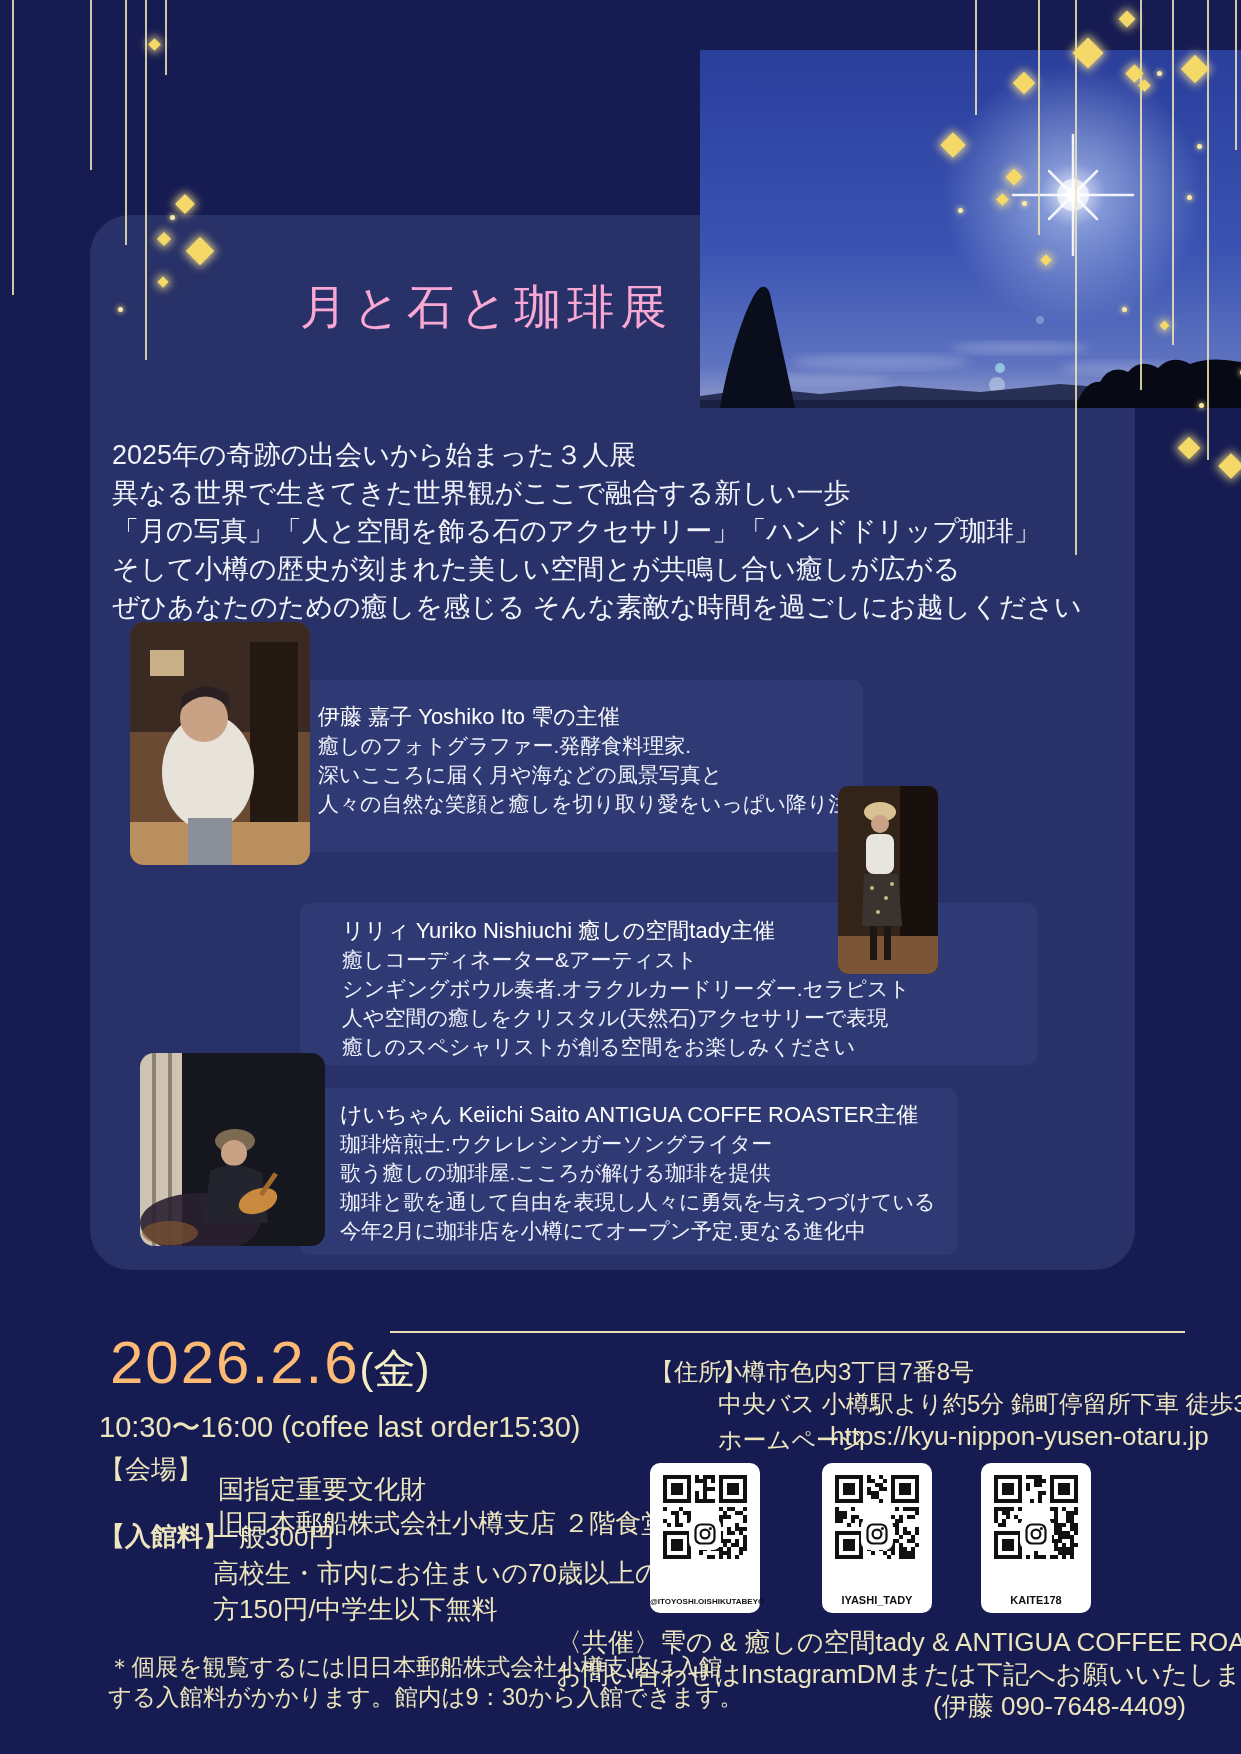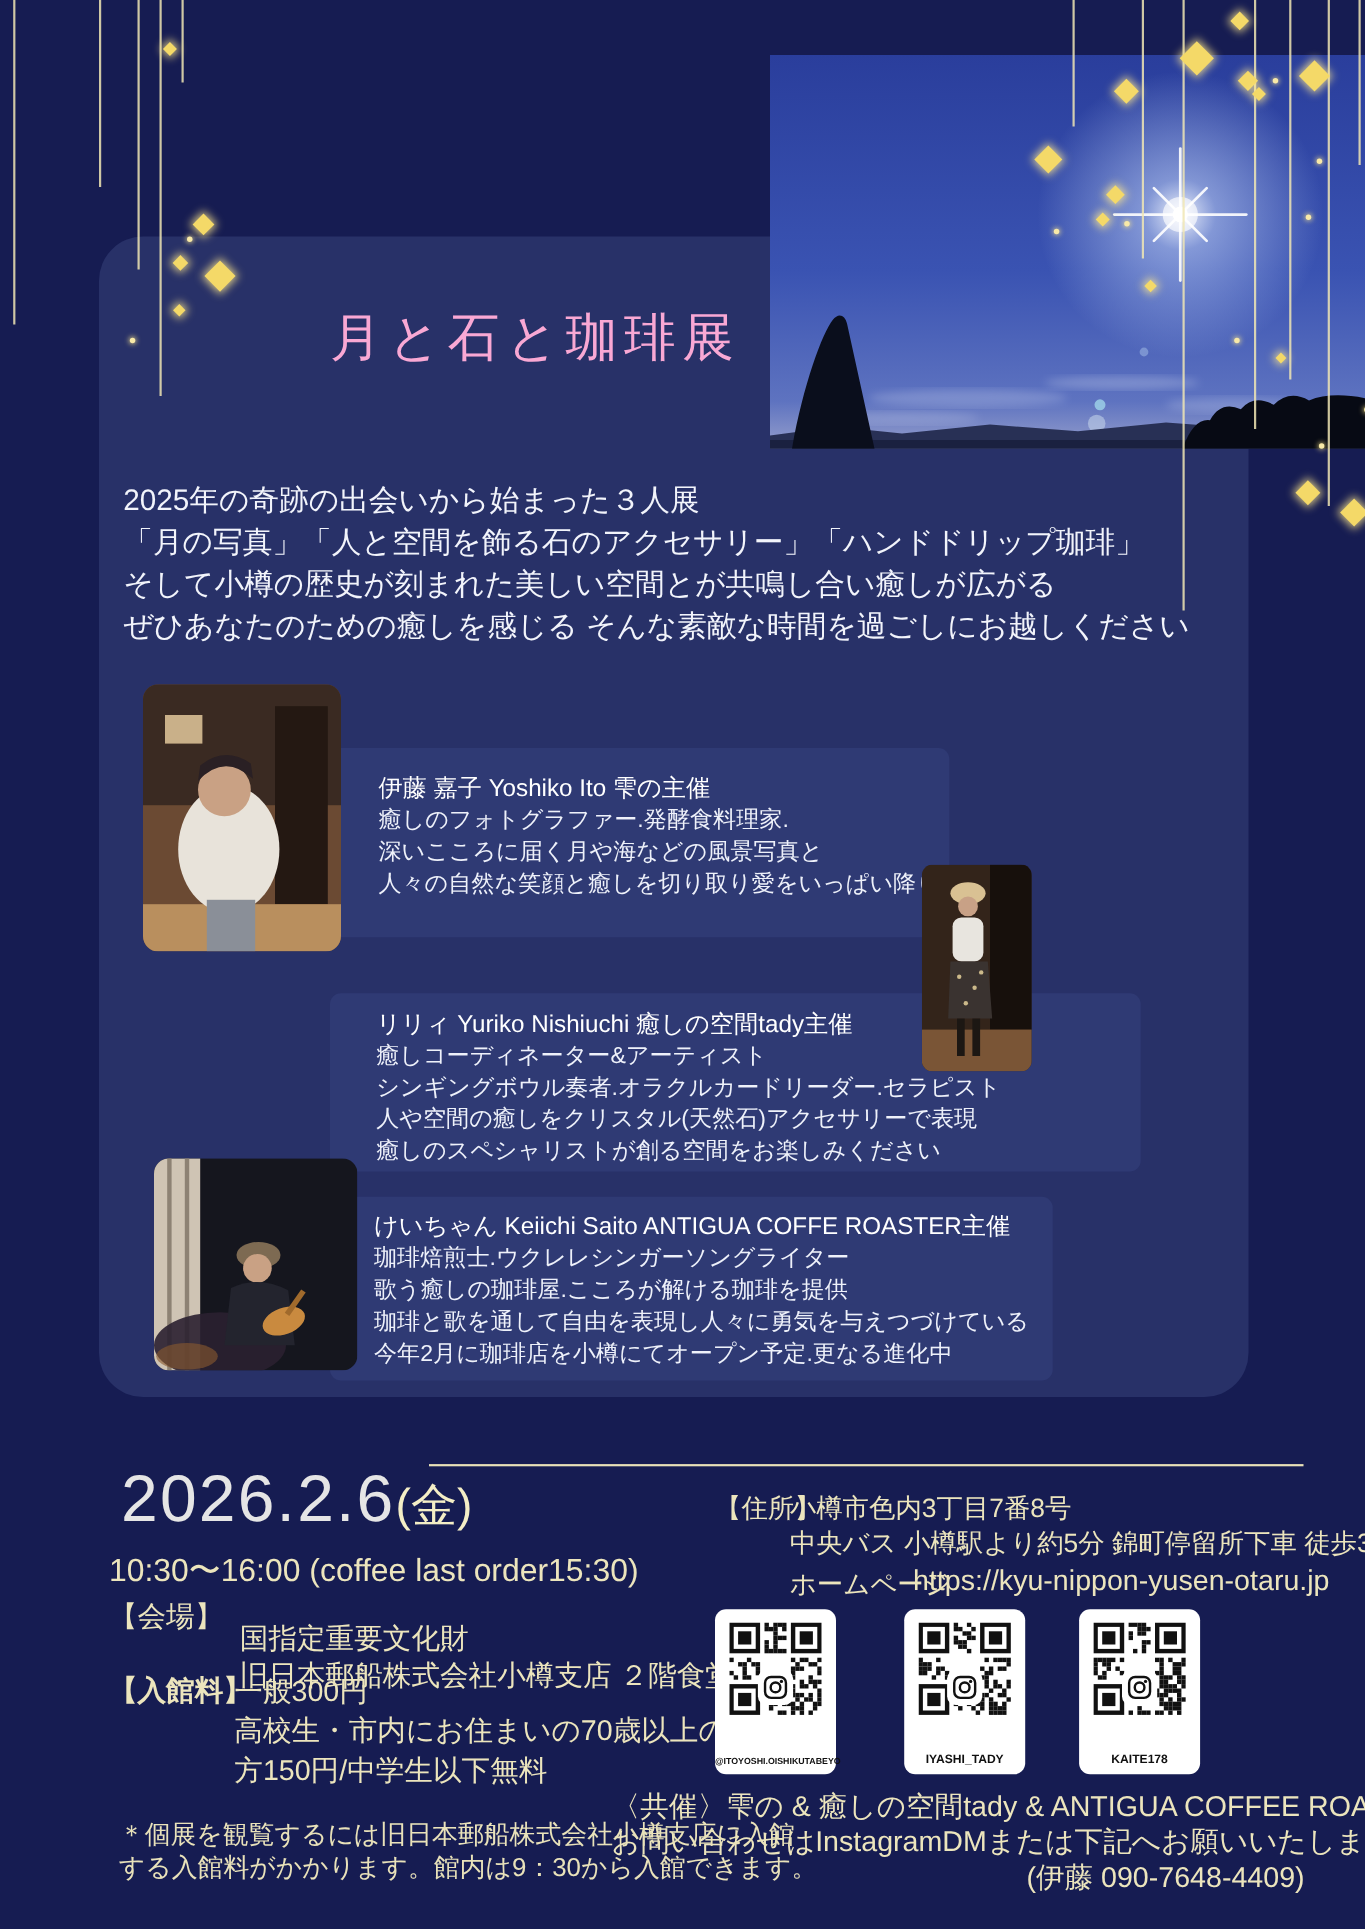--- a/index.html
+++ b/index.html
@@ -9,21 +9,21 @@
   #main-panel{left:90px;top:215px;width:1045px;height:1055px;background:#283168;border-radius:40px;}
   .subpanel{background:#2f3a74;border-radius:10px;}
   #page-title{left:300px;top:276px;font-size:47px;letter-spacing:6px;color:#f9a8d4;white-space:nowrap;}
   .intro-line{position:relative;white-space:nowrap;color:#f2f4fb;font-size:27px;line-height:38px;}
   #intro{left:112px;top:424px;margin-top:12px;}
   .ptext{line-height:29px;}
   .pline{position:relative;white-space:nowrap;color:#eef1fa;font-size:21px;}
   .pname{font-size:22px;color:#ffffff;}
   .photo-frame{overflow:hidden;border-radius:14px;}
   .cream{color:#ece5bd;}
-  .date-big{font-size:60px;letter-spacing:2px;color:#e5e5e5;}
+  .date-big{font-size:60px;letter-spacing:2px;color:#fdba74;}
   .date-day{font-size:42px;color:#f4eec6;}
   #date-rule{left:390px;top:1331px;width:795px;height:2px;background:#e9e2b8;}
   .info-label{font-size:26px;white-space:nowrap;}
   .info-text{font-size:26px;white-space:nowrap;line-height:34px;}
   .addr-text{font-size:24px;white-space:nowrap;line-height:32px;}
   .note-text{font-size:23.5px;white-space:nowrap;line-height:30px;color:#e9e2ba;}
   .qr-card{width:110px;height:150px;background:#ffffff;border-radius:10px;}
   .qr-label{position:absolute;left:0;right:0;bottom:7px;text-align:center;color:#101010;
             font-weight:bold;font-family:"Liberation Sans",sans-serif;}
   .ig-badge{position:absolute;left:50%;top:55px;width:32px;height:32px;margin-left:-16px;
@@ -81,40 +81,41 @@
       <rect y="350" width="541" height="8" fill="#1a2140"></rect>
       <path d="M20,358 C30,300 48,252 57,241 C62,234 68,236 70,244 L95,358 Z" fill="#0a0e1c"></path>
       <path d="M375,358 Q385,330 400,332 Q410,314 428,322 Q440,308 458,318 Q472,304 490,314 Q510,306 541,312 L541,358 Z" fill="#070a14"></path>
     </svg>
   </div>
 
   <div id="page-title" class="abs">月と石と珈琲展</div>
 
   <div id="intro" class="abs">
     <div class="intro-line">2025年の奇跡の出会いから始まった３人展</div>
+    <div class="intro-line">異なる世界で生きてきた世界観がここで融合する新しい一歩</div>
     <div class="intro-line">「月の写真」「人と空間を飾る石のアクセサリー」「ハンドドリップ珈琲」</div>
     <div class="intro-line">そして小樽の歴史が刻まれた美しい空間とが共鳴し合い癒しが広がる</div>
     <div class="intro-line">ぜひあなたのための癒しを感じる そんな素敵な時間を過ごしにお越しください</div>
   </div>
 
   <div class="abs subpanel" style="left:133px;top:680px;width:730px;height:172px;"></div>
   <div class="abs photo-frame" style="left:130px;top:622px;width:180px;height:243px;">
     <svg width="180" height="243" viewBox="0 0 180 243">
       <rect width="180" height="243" fill="#6b4a33"></rect>
       <rect width="180" height="110" fill="#3a2a22"></rect>
       <rect x="120" y="20" width="48" height="180" fill="#241812"></rect>
       <rect x="20" y="28" width="34" height="26" fill="#c9b089"></rect>
       <rect y="200" width="180" height="43" fill="#b98f5e"></rect>
       <ellipse cx="78" cy="150" rx="46" ry="58" fill="#e8e3da"></ellipse>
       <circle cx="74" cy="96" r="24" fill="#c9a184"></circle>
       <path d="M50,88 Q74,62 100,86 L98,72 Q74,56 52,74 Z" fill="#2a2024"></path>
       <rect x="58" y="196" width="44" height="47" fill="#8a8f98"></rect>
     </svg>
   </div>
-  <div class="abs ptext" style="left:344px;top:702px;">
+  <div class="abs ptext" style="left:318px;top:702px;">
     <div class="pline pname">伊藤 嘉子 Yoshiko Ito 雫の主催</div>
     <div class="pline">癒しのフォトグラファー.発酵食料理家.</div>
     <div class="pline">深いこころに届く月や海などの風景写真と</div>
     <div class="pline">人々の自然な笑顔と癒しを切り取り愛をいっぱい降り注ぐ</div>
   </div>
 
   <div class="abs subpanel" style="left:300px;top:903px;width:737px;height:162px;"></div>
   <div class="abs photo-frame" style="left:838px;top:786px;width:100px;height:188px;border-radius:10px;">
     <svg width="100" height="188" viewBox="0 0 100 188">
       <rect width="100" height="188" fill="#33241a"></rect>

